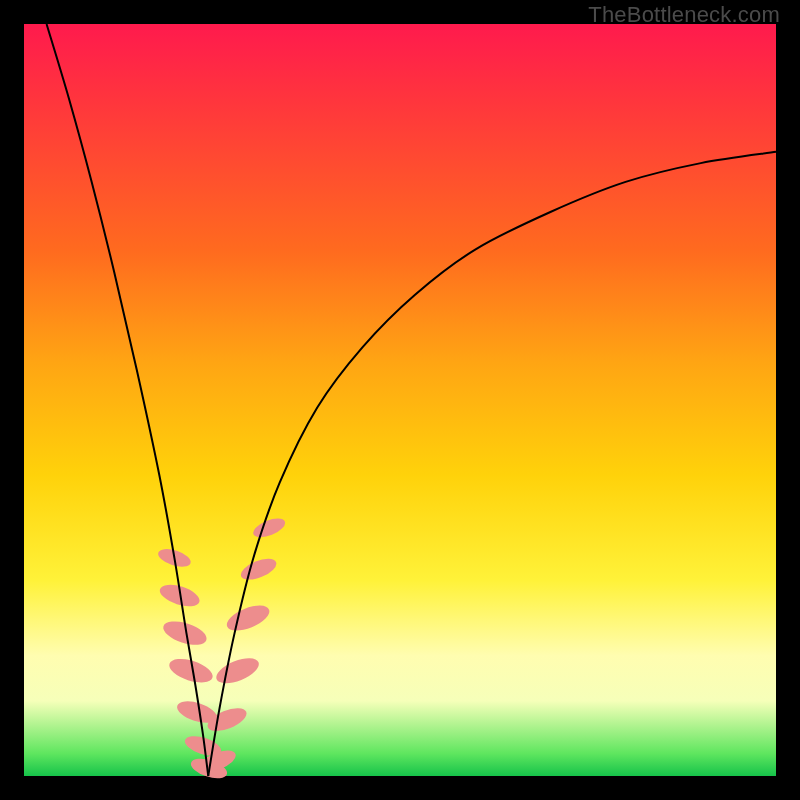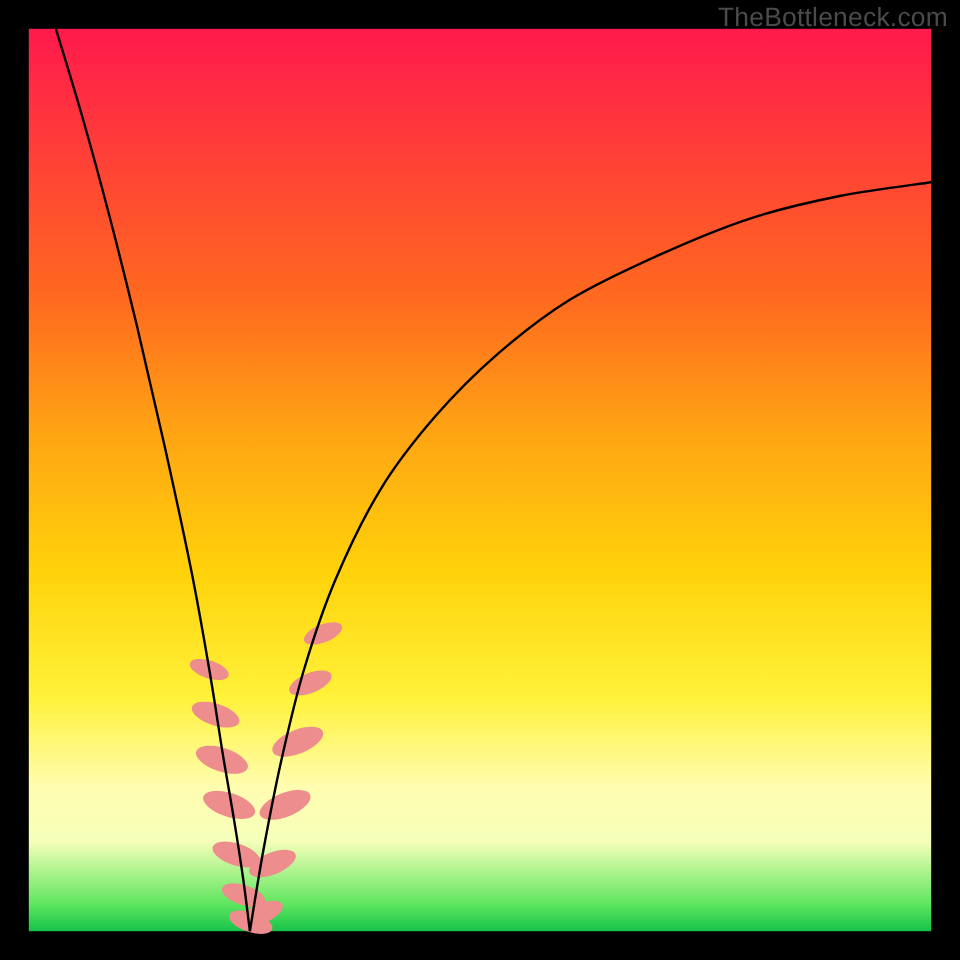--- a/index.html
+++ b/index.html
@@ -33,21 +33,21 @@
       #fff239 74%,
       #fffdb0 84%,
       #f6ffb9 90%,
       #5fe65f 97%,
       #16c34a 100%
     );
   }
   .watermark {
     position: absolute;
     top: 2px;
-    right: 10px;
+    right: 20px;
     color: #4b4b4b;
     font-size: 22px;
     letter-spacing: 0.2px;
     font-weight: 500;
     user-select: none;
   }
   svg.curve {
     position: absolute;
     inset: 0;
     width: 100%;

